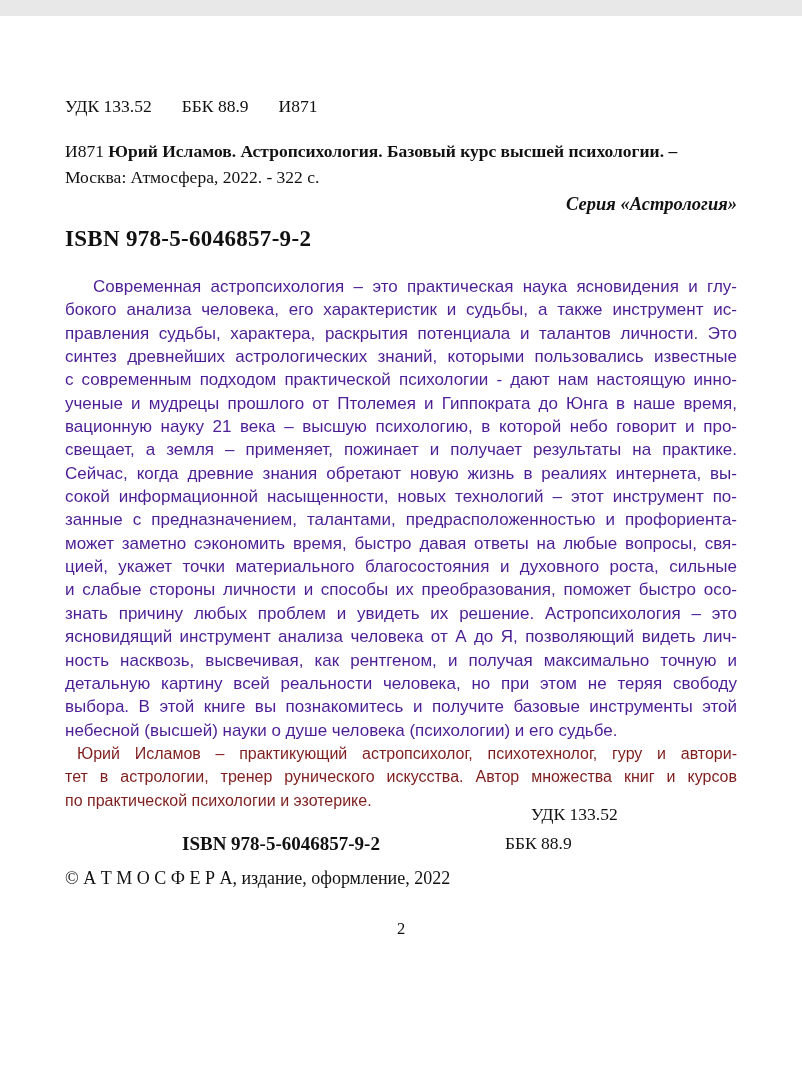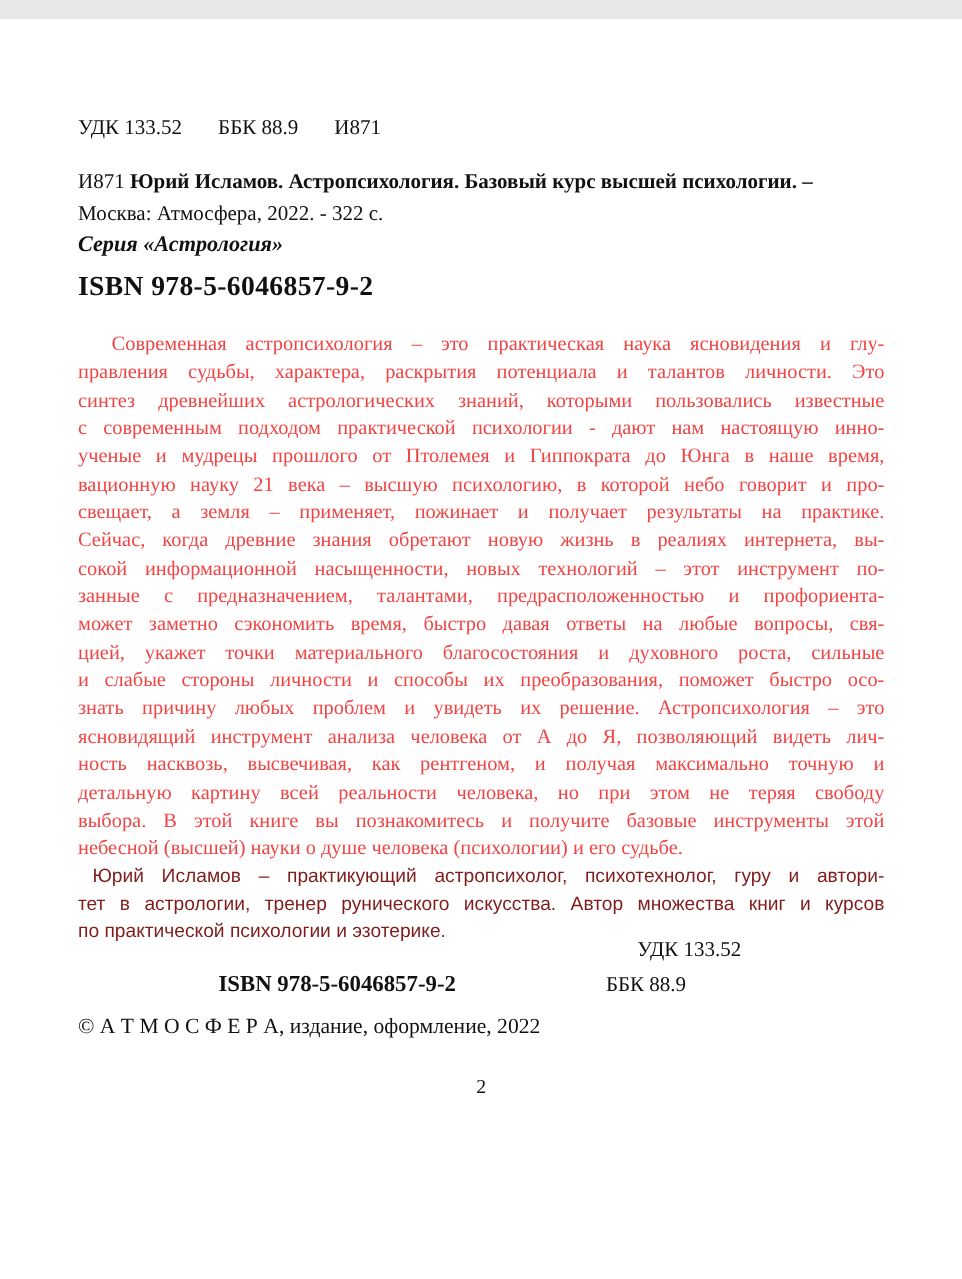--- a/index.html
+++ b/index.html
@@ -33,43 +33,42 @@
   .imprint-entry {
     margin-top: 22px;
     font-size: 17.5px;
     line-height: 26px;
   }
   .imprint-entry .title-bold { font-weight: bold; }
 
   
   .series-line {
     margin-top: 2px;
-    text-align: left;
+    text-align: right;
     font-size: 18.5px;
     line-height: 24px;
     font-weight: bold;
     font-style: italic;
   }
 
   
   .isbn-large {
     margin-top: 7px;
     font-size: 23px;
     line-height: 32px;
     font-weight: bold;
     letter-spacing: 0.3px;
   }
 
   
   .annotation {
     margin-top: 20px;
     font-size: 17px;
     line-height: 23.35px;
-    color: #ef4444;
-    font-family: Liberation Serif, serif;
+    color: #4c1d95;
   }
   .annotation .line,
   .author-note .line {
     text-align: justify;
     text-align-last: justify;
   }
   .annotation .line.last,
   .author-note .line.last {
     text-align-last: left;
   }
@@ -139,20 +138,21 @@
     <br>
     <span>Москва: Атмосфера, 2022. -  322 с.</span>
   </div>
 
   <div class="series-line serif">Серия «Астрология»</div>
 
   <div class="isbn-large serif">ISBN  978-5-6046857-9-2</div>
 
   <div class="annotation sans">
       <div class="line">Современная астропсихология – это практическая наука ясновидения и глу-</div>
+      <div class="line">бокого анализа человека, его характеристик и судьбы, а также инструмент ис-</div>
       <div class="line">правления судьбы, характера, раскрытия потенциала и талантов личности. Это</div>
       <div class="line">синтез древнейших астрологических знаний, которыми пользовались известные</div>
       <div class="line">с современным подходом практической психологии - дают нам настоящую инно-</div>
       <div class="line">ученые и мудрецы прошлого от Птолемея и Гиппократа до Юнга в наше время,</div>
       <div class="line">вационную науку 21 века – высшую психологию, в которой небо говорит и про-</div>
       <div class="line">свещает, а земля – применяет, пожинает и получает результаты на практике.</div>
       <div class="line">Сейчас, когда древние знания обретают новую жизнь в реалиях интернета, вы-</div>
       <div class="line">сокой информационной насыщенности, новых технологий – этот инструмент по-</div>
       <div class="line">занные с предназначением, талантами, предрасположенностью и профориента-</div>
       <div class="line">может заметно сэкономить время, быстро давая ответы на любые вопросы, свя-</div>

